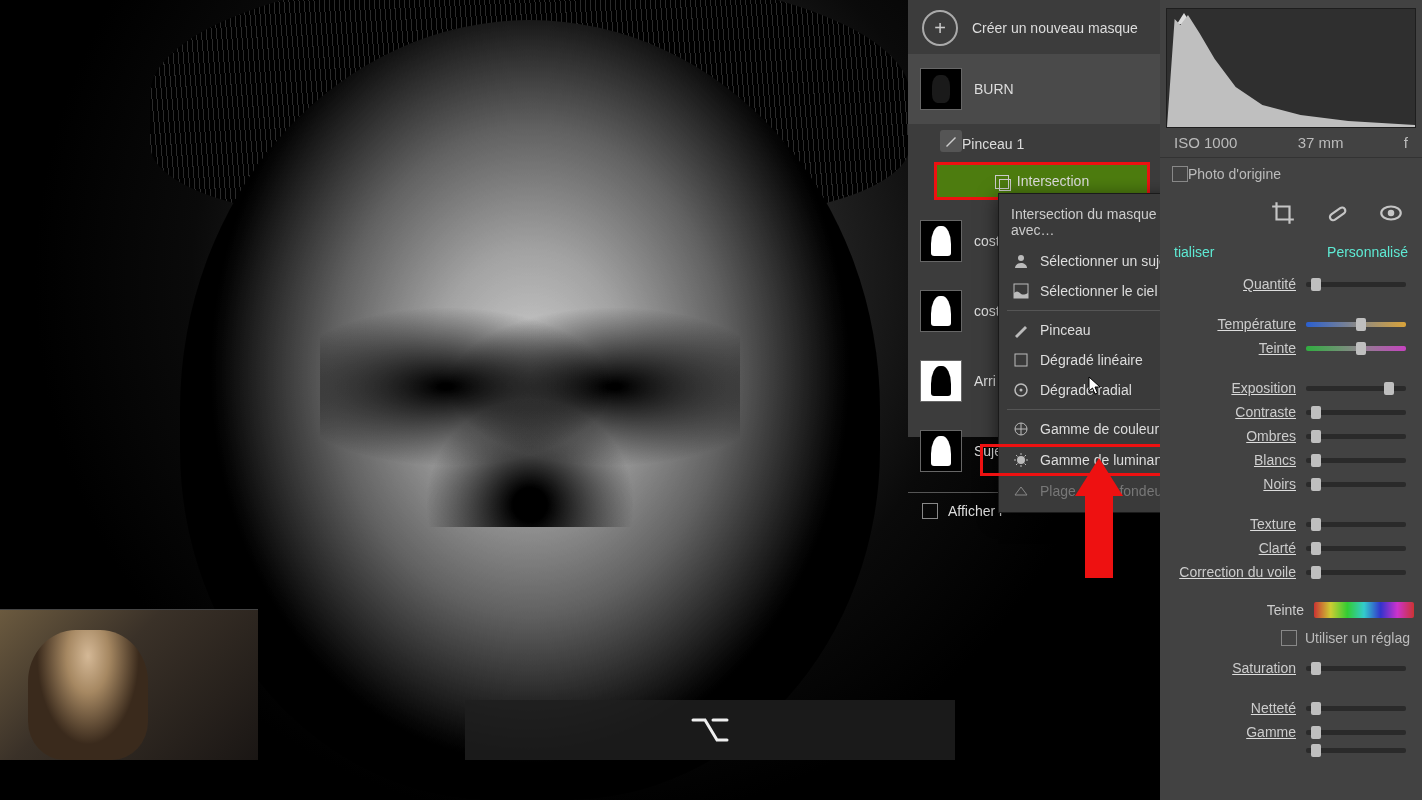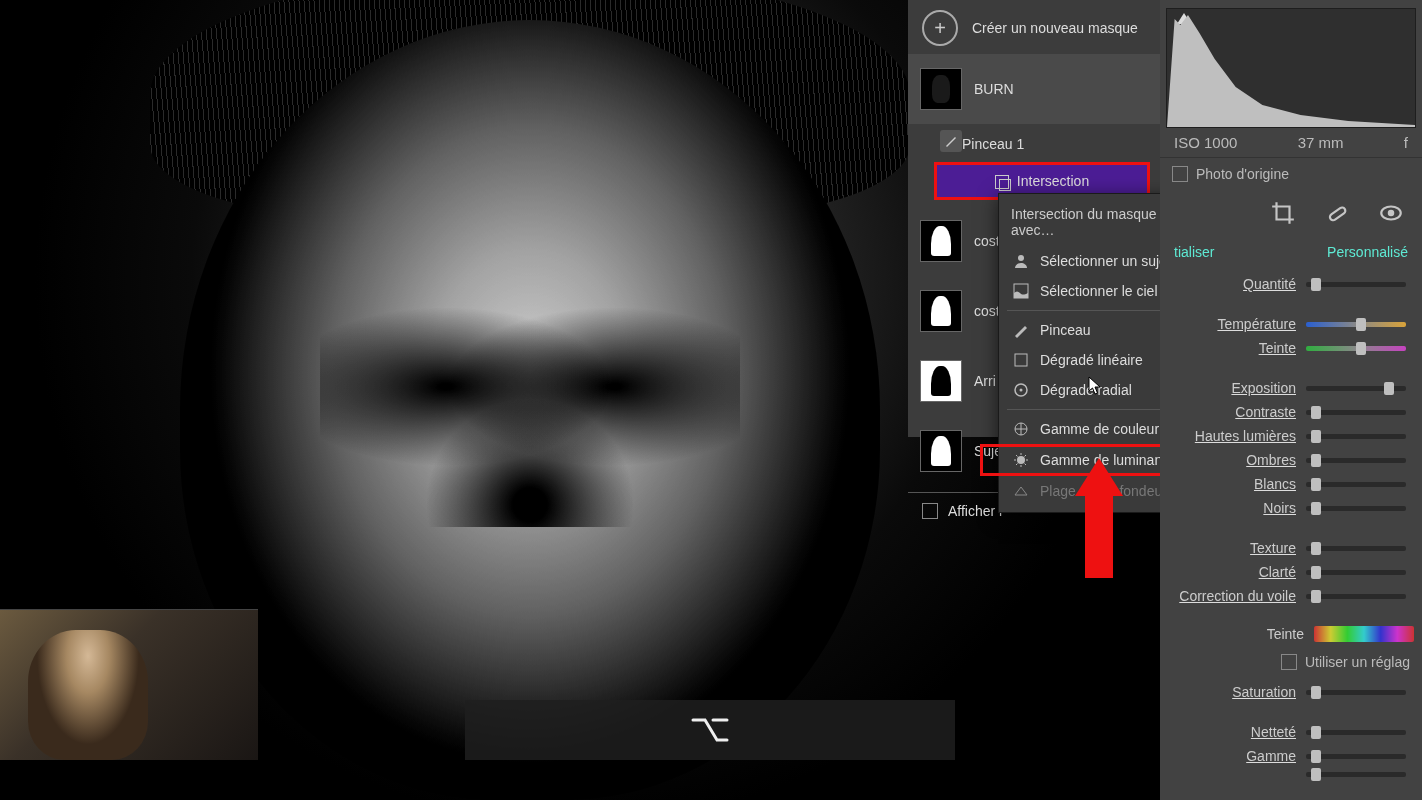--- a/index.html
+++ b/index.html
@@ -16,42 +16,42 @@
   .mask-item{display:flex;align-items:center;gap:12px;padding:14px 12px;}
   .mask-item.selected{background:#4a4a4a;}
   .thumb{width:40px;height:40px;background:#000;border:1px solid #666;flex-shrink:0;display:flex;align-items:center;justify-content:center;}
   .thumb.dark::after{content:"";width:18px;height:28px;background:#1a1a1a;border-radius:40% 40% 30% 30%;}
   .thumb.sil-w{background:#000;}
   .thumb.sil-w::after{content:"";width:20px;height:30px;background:#fff;border-radius:45% 45% 15% 15% / 60% 60% 10% 10%;}
   .thumb.sil-b{background:#fff;}
   .thumb.sil-b::after{content:"";width:20px;height:30px;background:#000;border-radius:45% 45% 15% 15% / 60% 60% 10% 10%;}
   .brush-row{display:flex;align-items:flex-end;padding:6px 12px 6px 32px;}
   .brush-icn{width:22px;height:22px;background:#555;border-radius:3px;display:flex;align-items:center;justify-content:center;}
-  .intersect-row{margin:4px 10px 6px 26px;padding:8px 16px;text-align:center;border:3px solid #e11;background:#4c1d95;color:#ddd;}
+  .intersect-row{margin:4px 10px 6px 26px;padding:8px 16px;text-align:center;border:3px solid #e11;background:#4d7c0f;color:#ddd;}
   .intersect-row span.i-icn{display:inline-block;width:12px;height:12px;border:1px solid #ccc;margin-right:8px;vertical-align:middle;position:relative;}
   .intersect-row span.i-icn::after{content:"";position:absolute;left:3px;top:3px;width:10px;height:10px;border:1px solid #ccc;}
   .show-row{display:flex;align-items:center;gap:10px;padding:10px 14px;border-top:1px solid #555;margin-top:6px;}
   .chk{width:14px;height:14px;border:1px solid #888;}
   .context-menu{position:absolute;left:998px;top:174px;width:212px;background:#3a3a3a;border:1px solid #1a1a1a;box-shadow:0 4px 18px rgba(0,0,0,.6);padding:6px 0;margin-top:19px;}
   .cm-title{padding:6px 12px 8px;color:#ccc;}
   .cm-sep{height:1px;background:#555;margin:4px 8px;}
   .cm-item{display:flex;align-items:center;gap:11px;padding:7px 14px;color:#ddd;}
   .cm-item.disabled{color:#777;}
   .cm-item.hl{border:3px solid #e11;margin:0 -19px 0 -19px;padding:5px 30px;}
   .cm-icn{width:16px;height:16px;flex-shrink:0;display:flex;align-items:center;justify-content:center;color:#bbb;}
   .arrow-up{position:absolute;left:1082px;top:458px;width:34px;height:120px;}
   .arrow-up .head{width:0;height:0;border-left:24px solid transparent;border-right:24px solid transparent;border-bottom:38px solid #e11;margin-left:-7px;}
   .arrow-up .shaft{width:28px;height:82px;background:#e11;margin-left:3px;}
   .cursor{position:absolute;left:1088px;top:376px;width:14px;height:20px;}
   .right-panel{position:absolute;left:1160px;top:0;width:262px;height:800px;background:#424242;padding-top:4px;}
   .histo{position:relative;height:118px;margin:4px 6px 0;background:#2f2f2f;border:1px solid #1e1e1e;overflow:hidden;}
   .histo svg{position:absolute;left:0;bottom:0;width:100%;height:100%;}
   .tri{position:absolute;left:10px;top:4px;width:0;height:0;border-left:7px solid transparent;border-right:7px solid transparent;border-bottom:11px solid #ddd;}
   .meta-row{display:flex;justify-content:space-between;padding:6px 14px;color:#bbb;font-size:15px;border-bottom:1px solid #333;}
-  .origin-row{display:flex;align-items:center;gap:8px;padding:8px 12px;color:#bbb;}
+  .origin-row{display:flex;align-items:center;padding:8px 12px;color:#bbb;}
   .tool-row{display:flex;justify-content:flex-end;gap:28px;padding:10px 18px 12px;}
   .tool-row .t{width:26px;height:26px;opacity:.85;}
   .misc-row{display:flex;justify-content:space-between;padding:6px 14px 10px;color:#5eead4;}
   .sliders{padding:2px 8px 0 0;text-decoration:underline;}
   .sl{display:flex;align-items:center;gap:10px;padding:4px 8px 4px 0;}
   .sl .lbl{flex:1;text-align:right;color:#ccc;font-size:14px;}
   .sl .track{width:100px;height:5px;background:#2a2a2a;border-radius:2px;position:relative;}
   .sl .track .knob{position:absolute;top:-4px;width:10px;height:13px;background:#bfbfbf;border-radius:2px;}
   .sl.spacer{height:8px;}
   .grad-temp{background:linear-gradient(90deg,#2a5fcf,#888,#d9a33a)!important;}
@@ -267,26 +267,20 @@
           <div class="knob" style="left: 78%;"></div>
         </div>
       </div>
       <div class="sl">
         <span class="lbl">Contraste</span>
         <div class="track">
           <div class="knob" style="left: 5%;"></div>
         </div>
       </div>
       <div class="sl">
-        <span class="lbl">Hautes lumières</span>
-        <div class="track">
-          <div class="knob" style="left: 5%;"></div>
-        </div>
-      </div>
-      <div class="sl">
         <span class="lbl">Ombres</span>
         <div class="track">
           <div class="knob" style="left: 5%;"></div>
         </div>
       </div>
       <div class="sl">
         <span class="lbl">Blancs</span>
         <div class="track">
           <div class="knob" style="left: 5%;"></div>
         </div>

